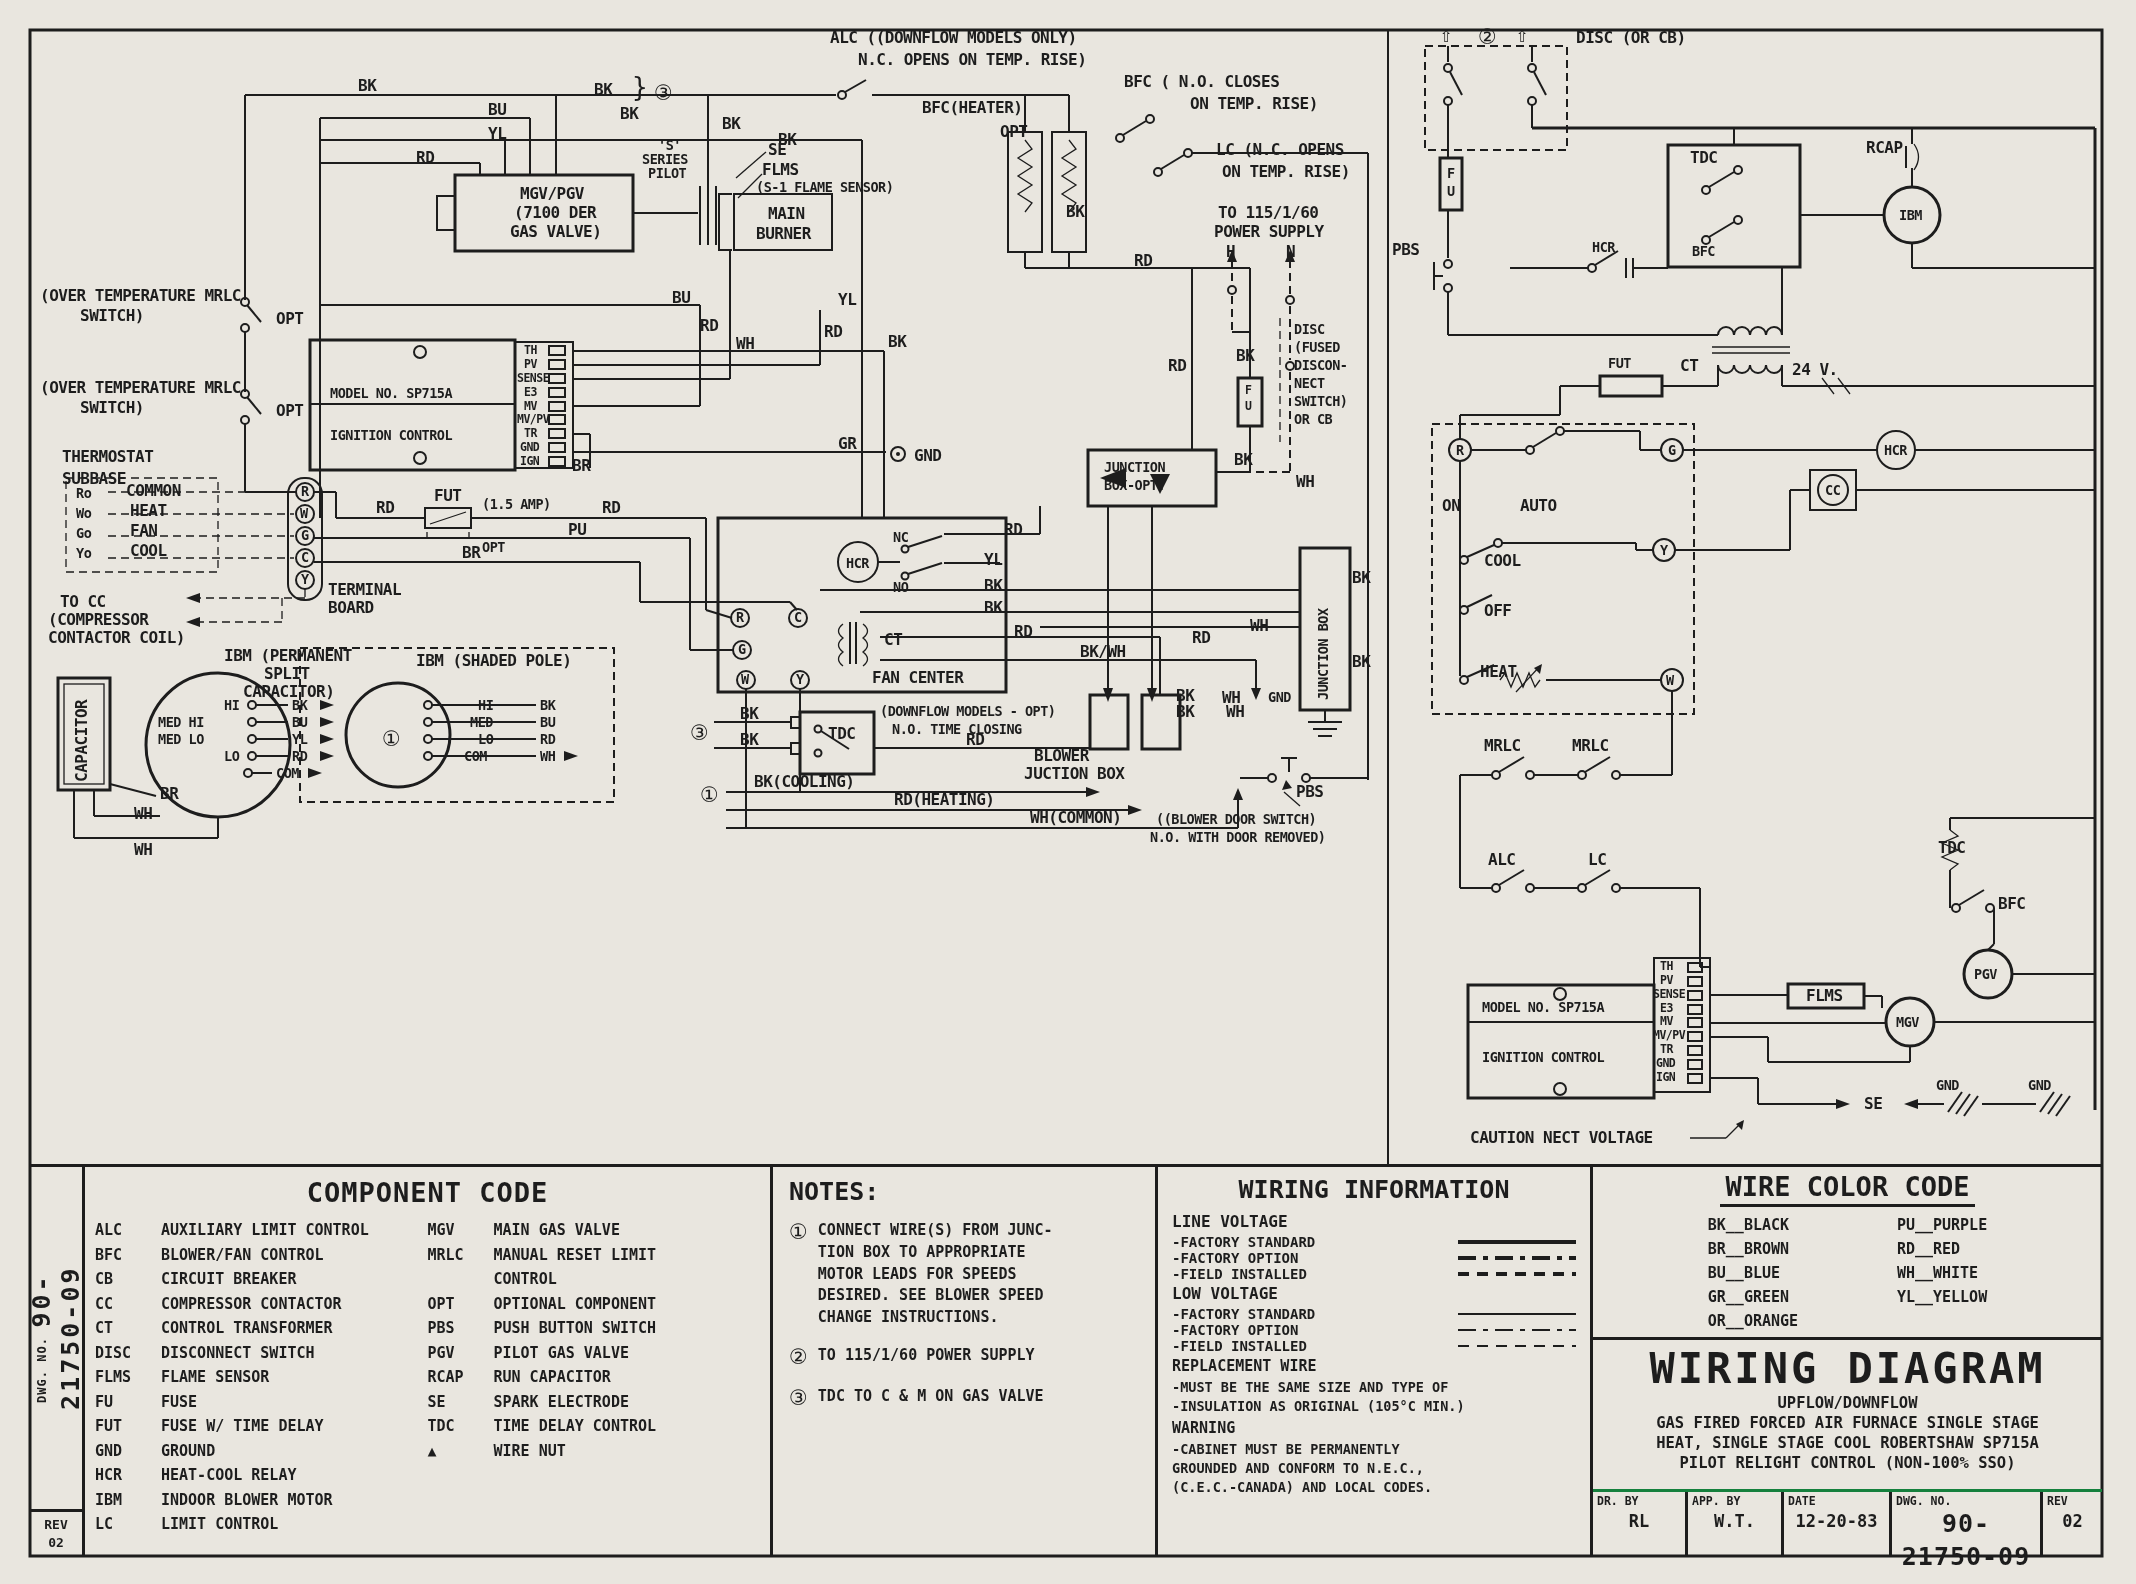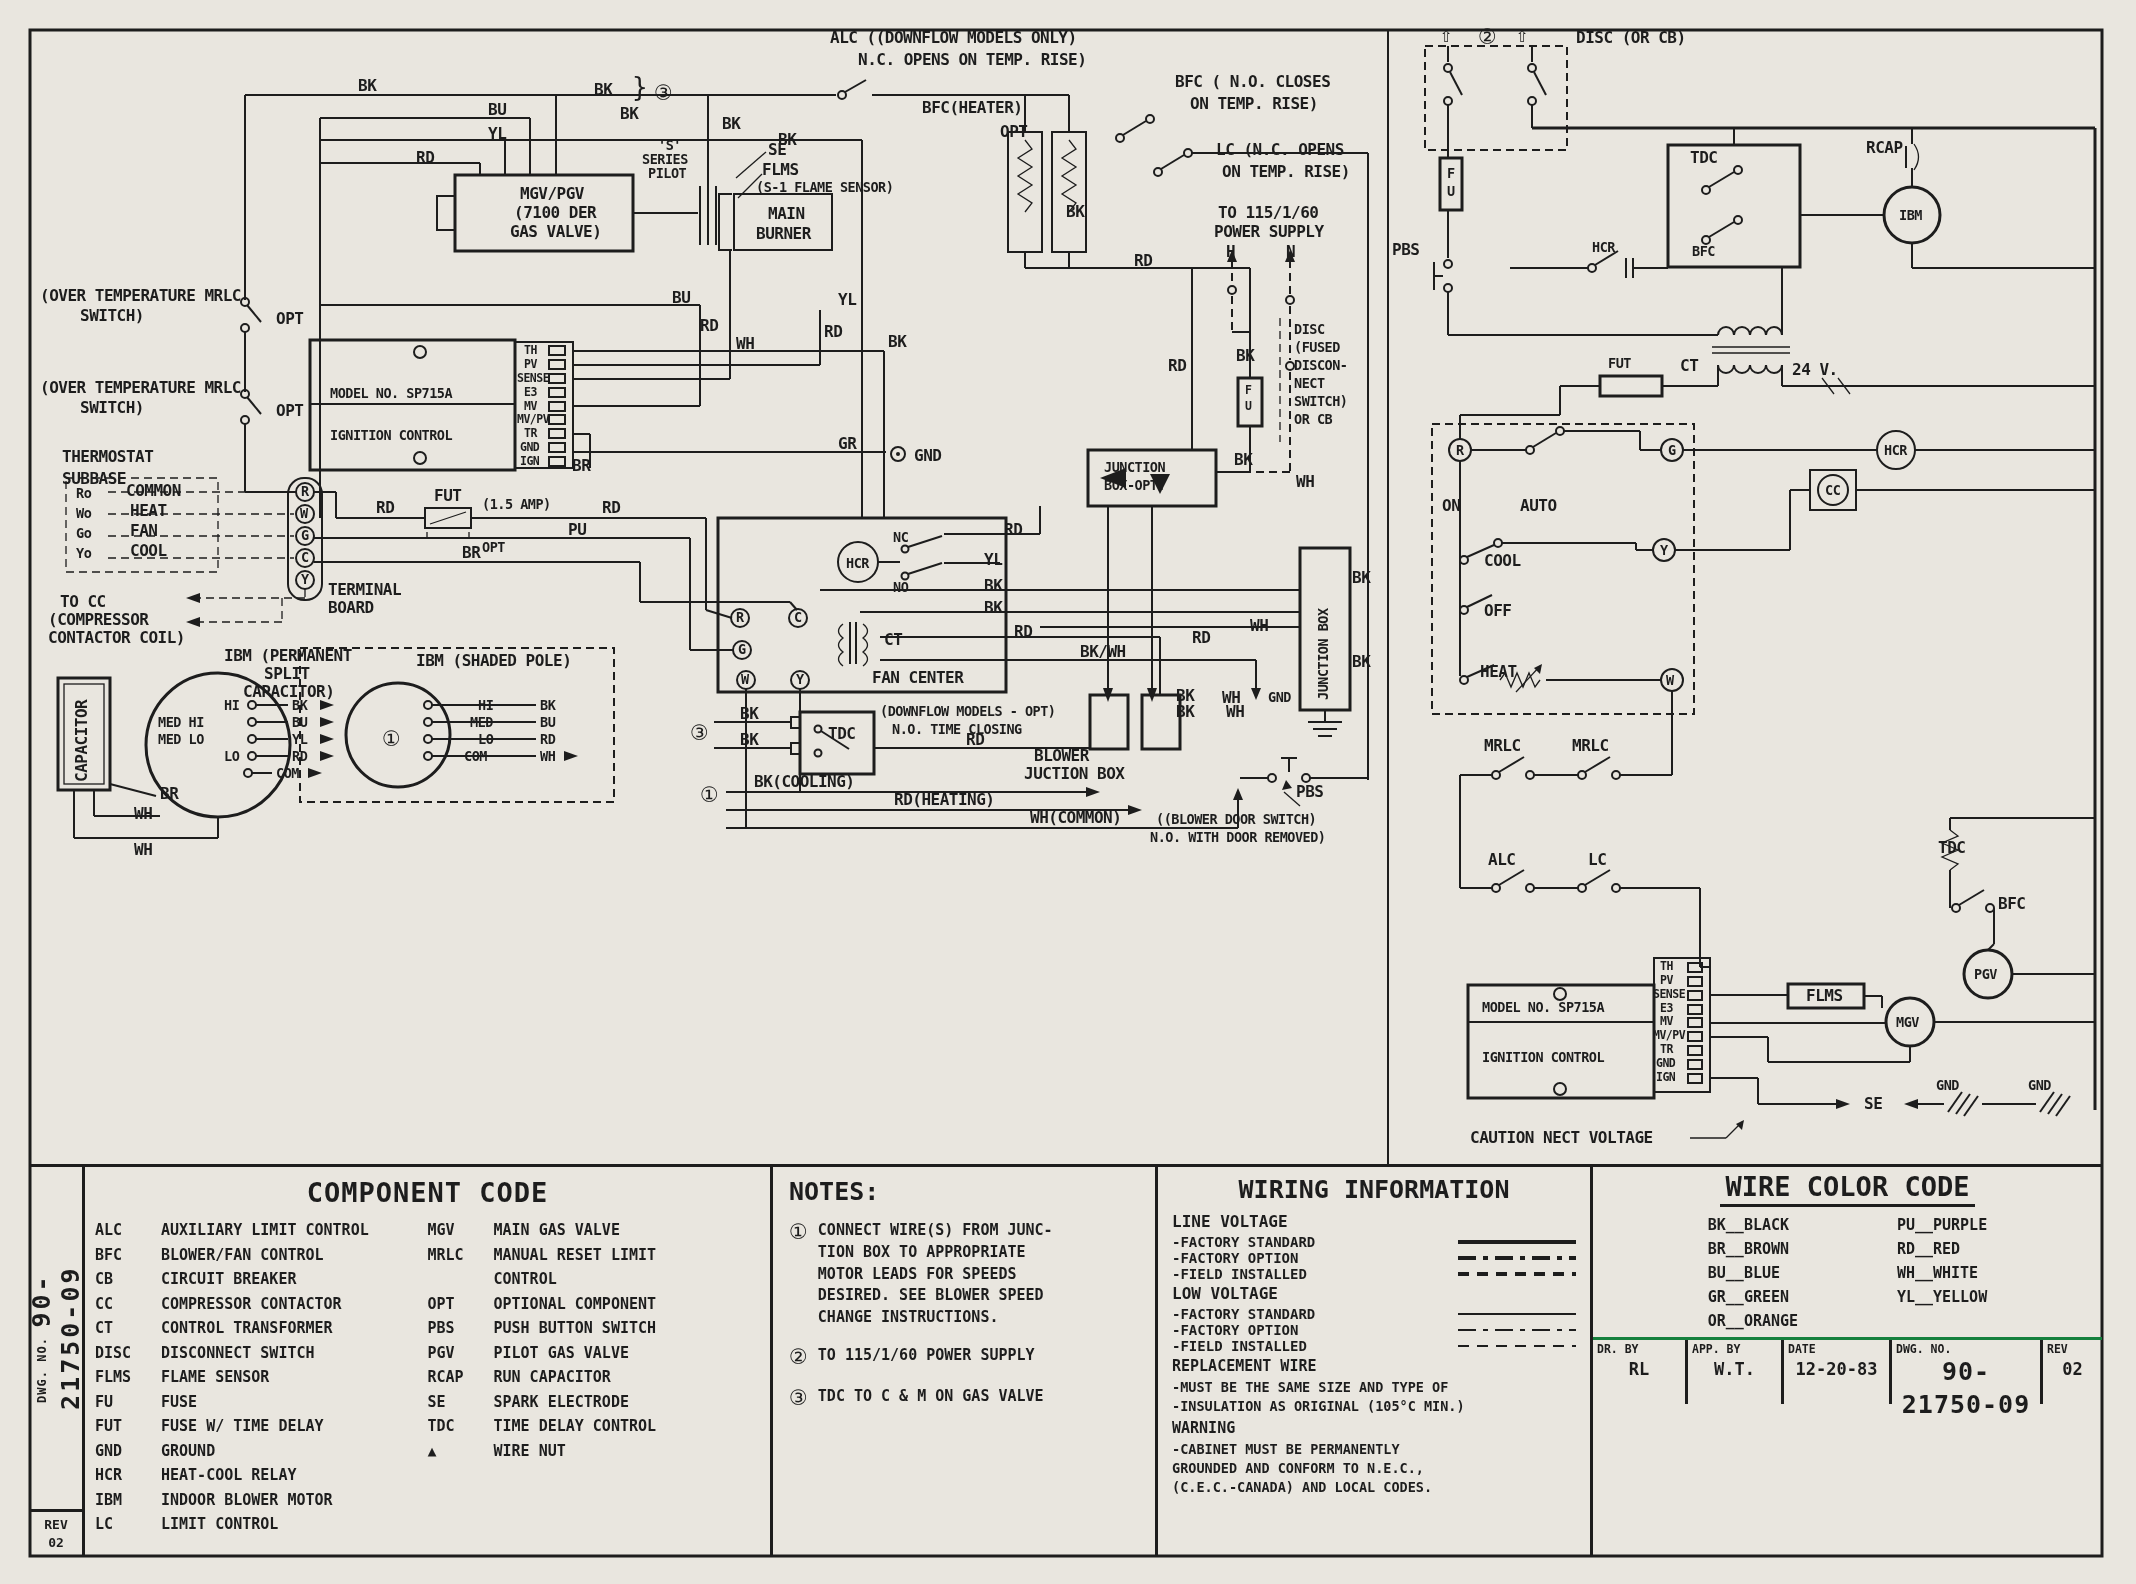--- a/index.html
+++ b/index.html
@@ -543,21 +543,21 @@
       <line x1="2056" y1="1116" x2="2070" y2="1096"></line>
       <line x1="1690" y1="1138" x2="1726" y2="1138" class="thin"></line>
       <line x1="1726" y1="1138" x2="1742" y2="1122" class="thin"></line>
       <polygon points="1744,1120 1736,1124 1742,1130" class="fill"></polygon>
     </g>
   </svg>
 
   <div id="diagram-labels">
       <span class="dlabel" style="left: 830px; top: 30px;">ALC ((DOWNFLOW MODELS ONLY)</span>
       <span class="dlabel" style="left: 858px; top: 52px;">N.C. OPENS ON TEMP. RISE)</span>
-      <span class="dlabel" style="left: 1175px; top: 74px;">BFC ( N.O. CLOSES</span>
+      <span class="dlabel" style="left: 1124px; top: 74px;">BFC ( N.O. CLOSES</span>
       <span class="dlabel" style="left: 1190px; top: 96px;">ON TEMP. RISE)</span>
       <span class="dlabel" style="left: 922px; top: 100px;">BFC(HEATER)</span>
       <span class="dlabel" style="left: 1000px; top: 124px;">OPT</span>
       <span class="dlabel" style="left: 1216px; top: 142px;">LC (N.C. OPENS</span>
       <span class="dlabel" style="left: 1222px; top: 164px;">ON TEMP. RISE)</span>
       <span class="dlabel" style="left: 358px; top: 78px;">BK</span>
       <span class="dlabel" style="left: 594px; top: 82px;">BK</span>
       <span class="dlabel brace" style="left: 632px; top: 74px;">}</span>
       <span class="dlabel circ" style="left: 654px; top: 82px;">③</span>
       <span class="dlabel" style="left: 620px; top: 106px;">BK</span>
@@ -990,20 +990,27 @@
             </div>
           <div>
 
           <div class="wcc-item">PU__PURPLE</div>
               <div class="wcc-item">RD__RED</div>
               <div class="wcc-item">WH__WHITE</div>
               <div class="wcc-item">YL__YELLOW</div>
             </div>
         </div>
       </div>
+      <div class="tb">
+        <div class="tb-title">WIRING DIAGRAM</div>
+        <div class="tb-sub">UPFLOW/DOWNFLOW</div>
+        <div class="tb-sub">GAS FIRED FORCED AIR FURNACE SINGLE STAGE</div>
+        <div class="tb-sub">HEAT, SINGLE STAGE COOL ROBERTSHAW SP715A</div>
+        <div class="tb-sub">PILOT RELIGHT CONTROL (NON-100% SSO)</div>
+      </div>
       <div class="credits">
         <div class="cr-cell" style="width:92px">
           <span class="cr-label">DR. BY</span>
           <span class="cr-value">RL</span>
         </div>
         <div class="cr-cell" style="width:96px">
           <span class="cr-label">APP. BY</span>
           <span class="cr-value">W.T.</span>
         </div>
         <div class="cr-cell" style="width:108px">

